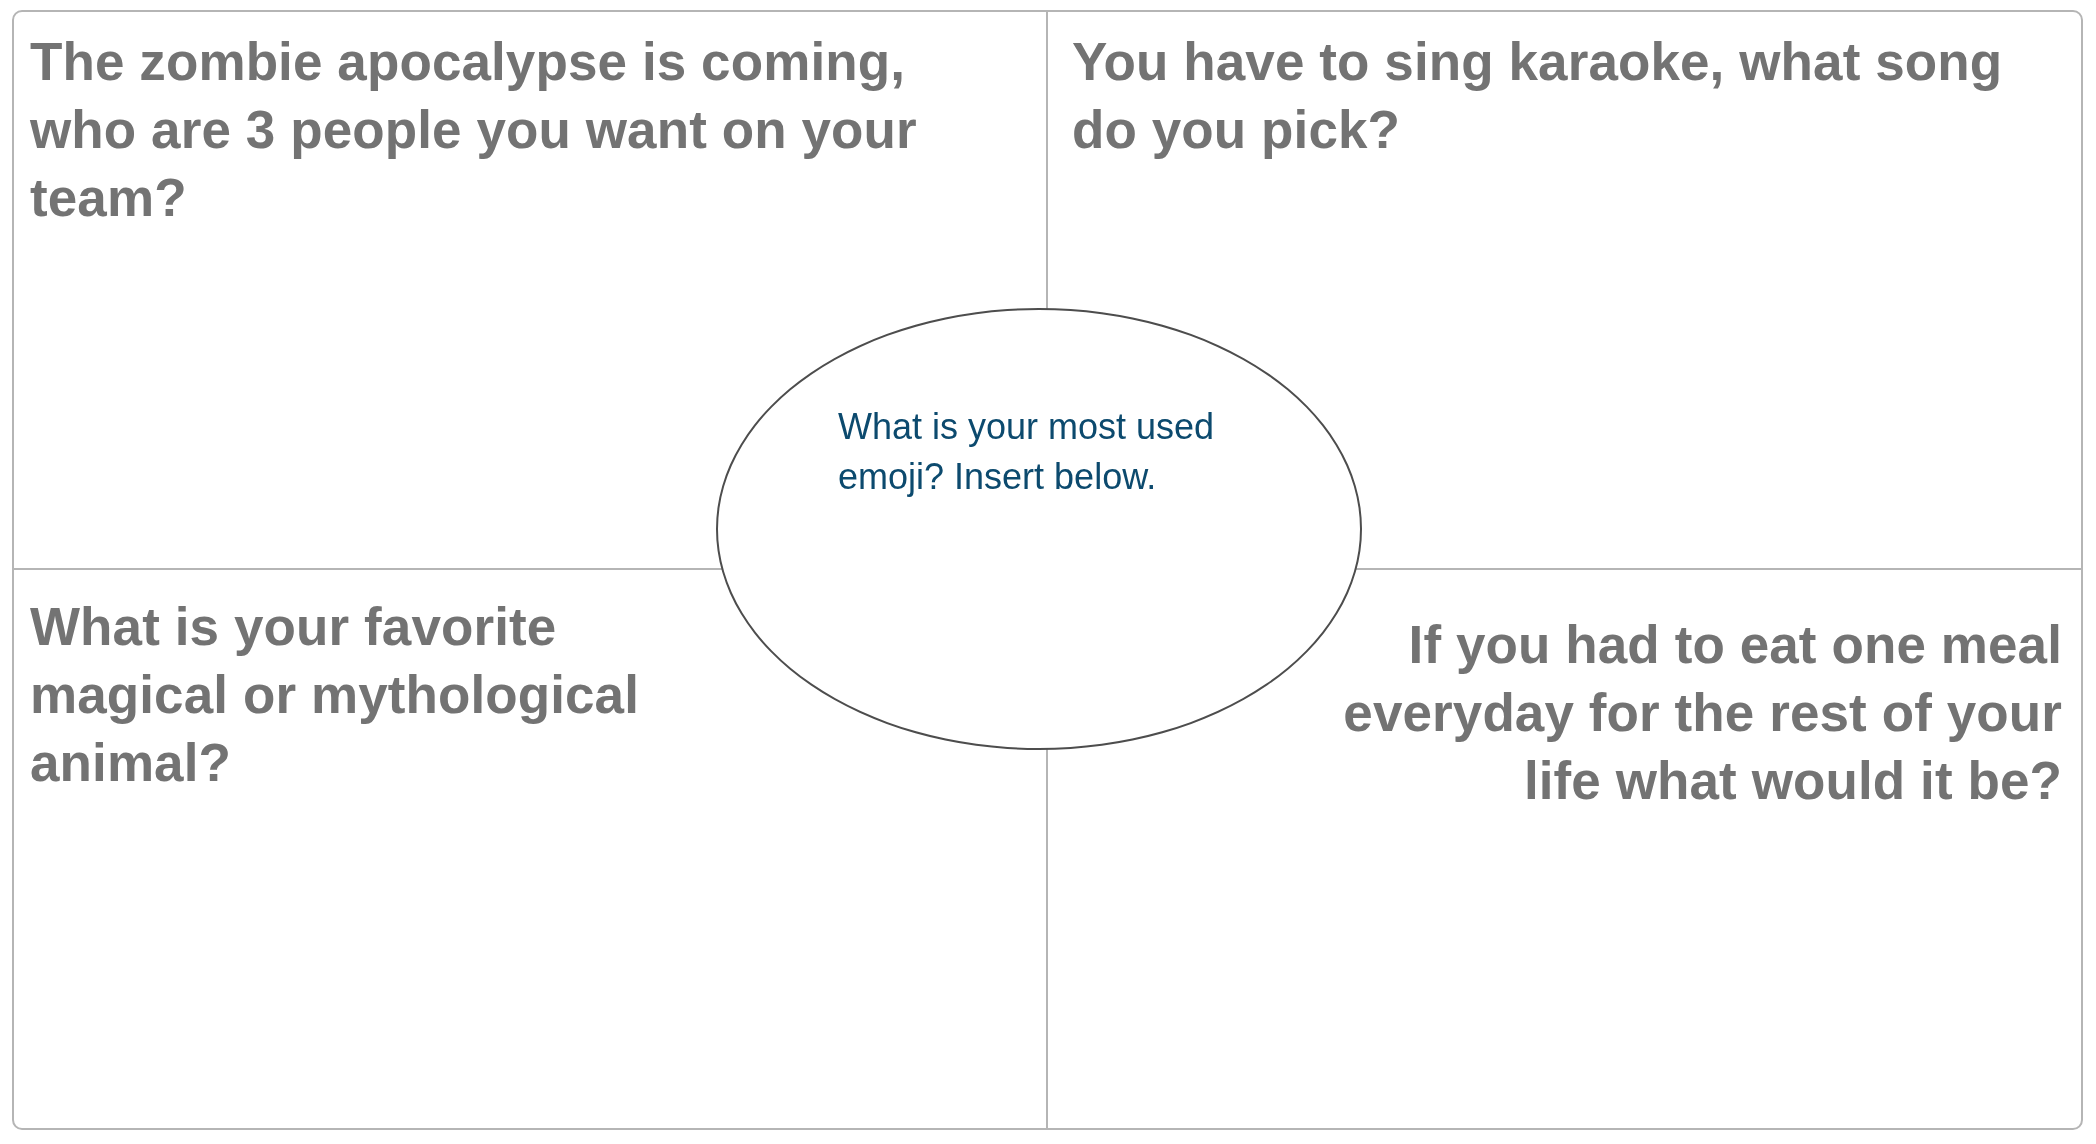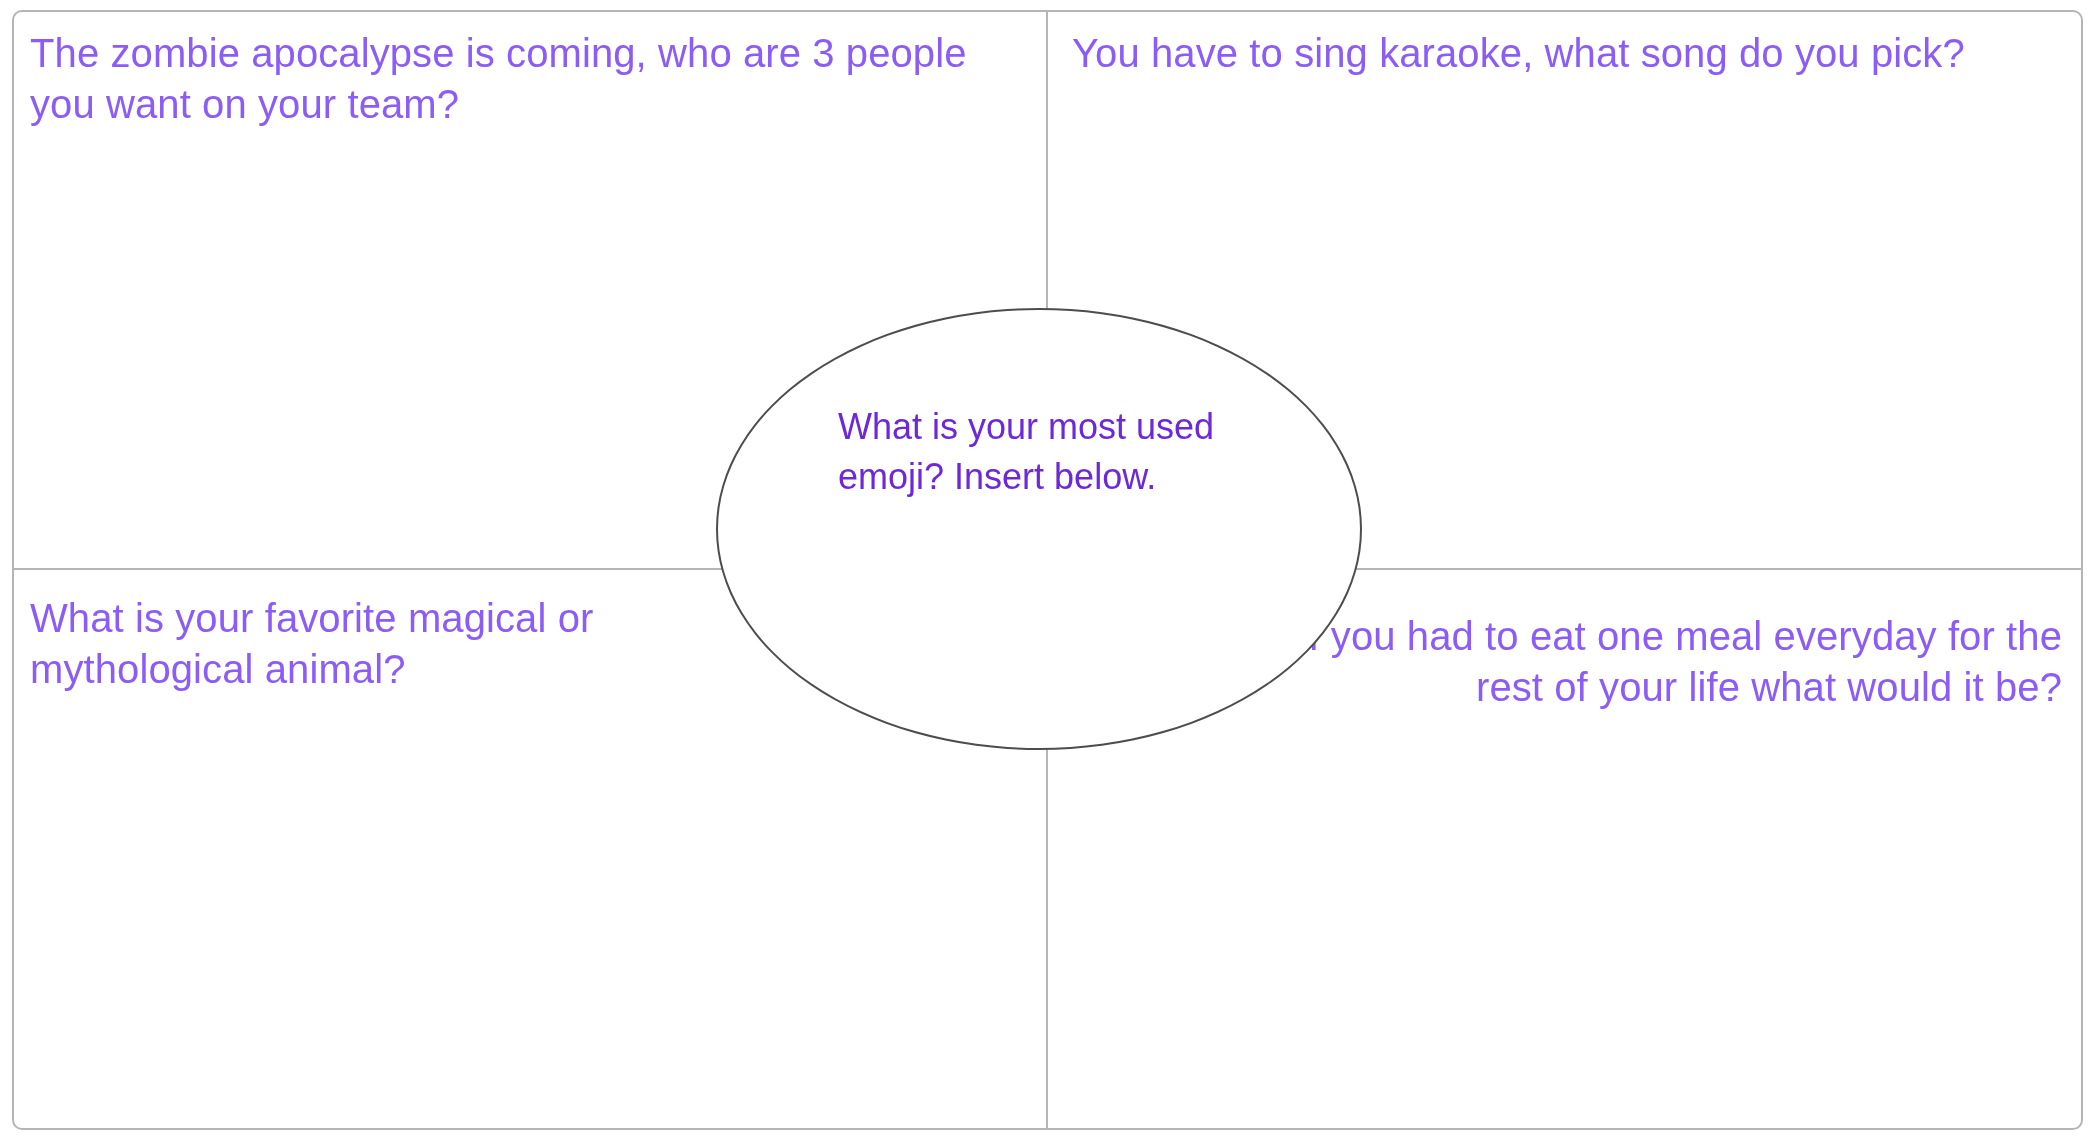--- a/index.html
+++ b/index.html
@@ -49,24 +49,25 @@
     left: 14px;
     top: 568px;
     width: 2067px;
     height: 2px;
     background: #b5b5b5;
   }
 
   
   .quad-text {
     position: absolute;
-    font-size: 40px;
+    font-size: 53px;
     line-height: 1.28;
-    color: #8b5cf6;
+    color: #737373;
     letter-spacing: 0.1px;
+    font-weight: bold;
   }
   .quad-tl {
     left: 30px;
     top: 28px;
     width: 980px;
     text-align: left;
   }
   .quad-tr {
     left: 1072px;
     top: 28px;
@@ -98,21 +99,21 @@
     background: #ffffff;
     box-sizing: border-box;
   }
   .center-label {
     position: absolute;
     left: 838px;
     top: 402px;
     width: 430px;
     font-size: 36px;
     line-height: 1.38;
-    color: #6d28d9;
+    color: #0c4a6e;
     text-align: left;
   }
 </style>
 </head>
 <body>
 
 <div id="canvas">
 
   <div class="frame"></div>
 

